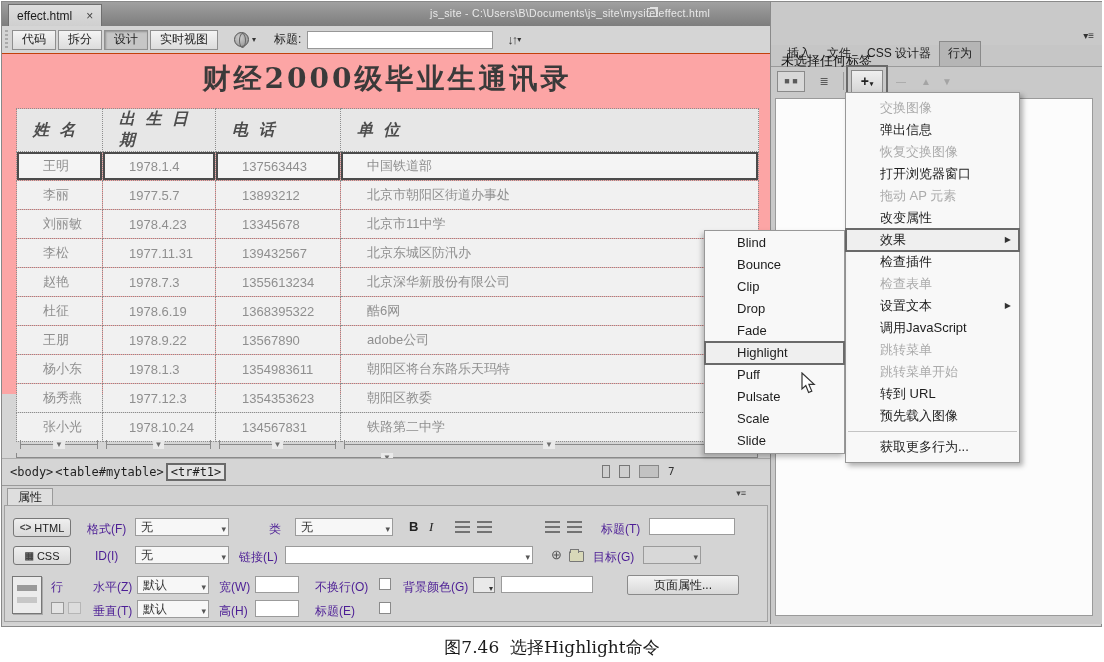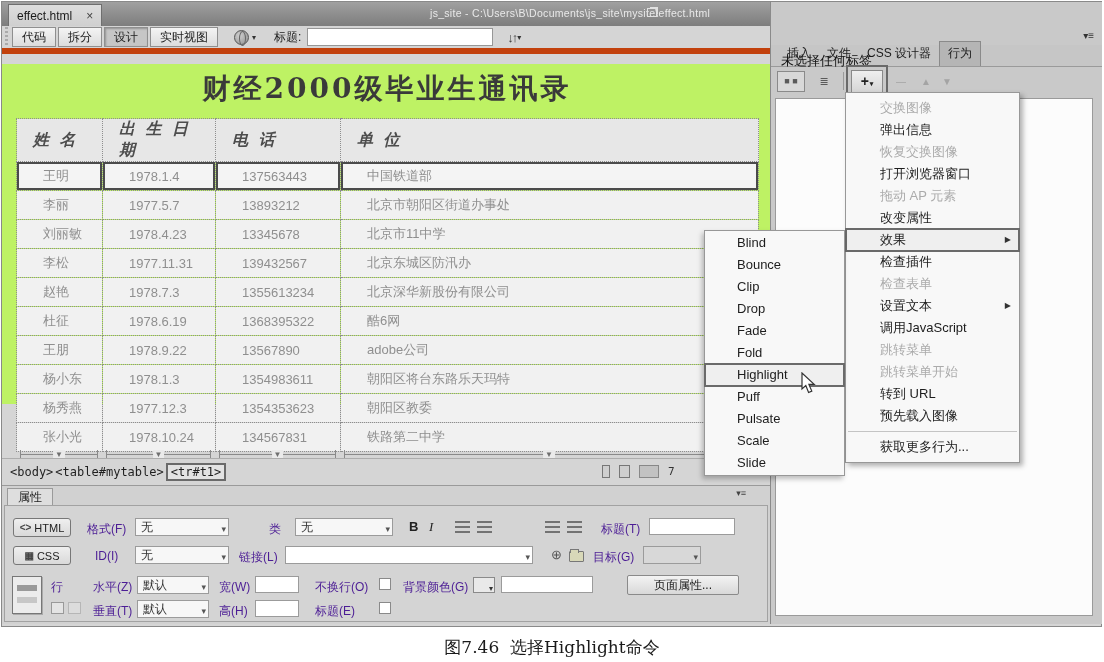--- a/index.html
+++ b/index.html
@@ -9,33 +9,33 @@
 
   
   .tabbar { position:absolute; left:0; top:0; width:100%; height:24px; background:linear-gradient(#a0a0a0,#7d7d7d); }
   .doc-tab { position:absolute; left:6px; top:2px; height:22px; padding:0 8px; background:linear-gradient(#dedede,#cfcfcf); border:1px solid #6f6f6f; border-bottom:none; display:flex; align-items:center; gap:14px; font-size:12px; color:#1b1b1b; }
   .tab-close { font-size:12px; color:#444; cursor:default; }
   .path { position:absolute; left:428px; top:5px; font-size:10.5px; color:#e9e9e9; letter-spacing:.3px; }
   .restore { position:absolute; left:645px; top:6px; width:10px; height:9px; border:1px solid #e0e0e0; box-shadow:2px -2px 0 -1px #e0e0e0; }
   .collapse { position:absolute; right:10px; top:3px; color:#e2e2e2; font-size:12px; letter-spacing:-2px; }
 
   
-  .doc-toolbar { position:absolute; left:0; top:24px; width:768px; height:28px; background:#d5d5d5; border-bottom:6px solid #c2410c; display:flex; align-items:center; }
+  .doc-toolbar { position:absolute; left:0; top:24px; width:768px; height:28px; background:#d5d5d5; border-bottom:1px solid #c2410c; display:flex; align-items:center; }
   .grip { width:7px; height:20px; margin:0 4px 0 3px; background:repeating-linear-gradient(#aaa 0 2px, #d5d5d5 2px 4px); width:3px; }
   .view-btn { height:20px; padding:2px 9px; margin-right:2px; font-size:12px; color:#222; border:1px solid #8f8f8f; background:linear-gradient(#f4f4f4,#dcdcdc); display:flex; align-items:center; }
   .view-btn.active { background:#c6c6c6; box-shadow:inset 1px 1px 2px rgba(0,0,0,.25); }
   .globe { width:15px; height:15px; border-radius:50%; border:1px solid #555; margin:0 3px 0 14px; background:radial-gradient(circle at 35% 35%, #cfcfcf, #8d8d8d); position:relative; }
   .globe::after { content:""; position:absolute; left:4px; top:0; width:5px; height:13px; border:1px solid #666; border-radius:50%; }
   .caret-sm { font-size:8px; color:#333; margin-right:10px; }
   .ttl-label { font-size:12px; color:#1c1c1c; margin:0 6px 0 8px; }
   .ttl-input { width:186px; height:18px; border:1px solid #979797; background:#fff; font-size:12px; padding:0 3px; }
   .file-mgmt { margin-left:14px; font-size:13px; font-weight:bold; color:#3a3a3a; letter-spacing:-2px; }
 
   
-  .doc-area { position:absolute; left:0; top:62px; width:768px; height:340px; background:#bef264; }
+  .doc-area { position:absolute; left:0; top:52px; width:768px; height:340px; background:#fca5a5; }
   .doc-heading { position:absolute; left:14px; top:6px; width:742px; text-align:center; font-family:"DejaVu Serif","Liberation Serif",serif; font-size:28px; font-weight:700; letter-spacing:3px; color:#3a3a3a; }
   table.addr { position:absolute; left:14px; top:54px; width:742px; border-collapse:collapse; table-layout:fixed; }
   table.addr th { height:34px; background:#e7e7e7; border:1px dotted #8e8e8e; font-size:16px; font-weight:bold; color:#4d4d4d; text-align:left; padding-left:16px; letter-spacing:3px;font-style:italic; }
   table.addr td { height:29px; background:#f1f1f1; border:1px dotted #8e8e8e; font-size:13px; color:#8f8f8f; padding-left:26px; white-space:nowrap; overflow:hidden; }
   table.addr tr.selected td { box-shadow:inset 0 0 0 2px #4b4b4b; background:#f4f4f4; }
   .markers { position:absolute; left:14px; top:386px; width:742px; height:10px; }
   .cw-marker { position:absolute; top:0; height:9px; border-left:1px solid #8a8a8a; border-right:1px solid #8a8a8a; }
   .cw-marker::before { content:""; position:absolute; left:0; right:0; top:4px; border-top:1px solid #8a8a8a; }
   .cw-glyph { position:absolute; left:50%; transform:translateX(-50%); top:0; font-size:8px; color:#6f6f6f; background:#eaeaea; padding:0 2px; line-height:9px; }
   .tw-line { position:absolute; left:14px; top:399px; width:742px; height:9px; border-left:1px solid #8a8a8a; border-right:1px solid #8a8a8a; }
@@ -353,21 +353,20 @@
         <div class="menu-sep"></div>
         <div class="menu-item"><span>获取更多行为...</span></div>
       </div>
 
     <div class="submenu">
         <div class="menu-item">Blind</div>
         <div class="menu-item">Bounce</div>
         <div class="menu-item">Clip</div>
         <div class="menu-item">Drop</div>
         <div class="menu-item">Fade</div>
-        <div class="menu-item">Fold</div>
         <div class="menu-item boxed">Highlight</div>
         <div class="menu-item">Puff</div>
         <div class="menu-item">Pulsate</div>
         <div class="menu-item">Scale</div>
         <div class="menu-item">Slide</div>
       </div>
 
     <svg class="cursor" width="17" height="23" viewBox="0 0 17 23">
       <path d="M1 1 L1 17 L4.8 13.5 L7.6 20.5 L10.8 19.1 L7.9 12.4 L13.2 12.4 Z" fill="#ffffff" stroke="#333" stroke-width="1.2"></path>
     </svg>

